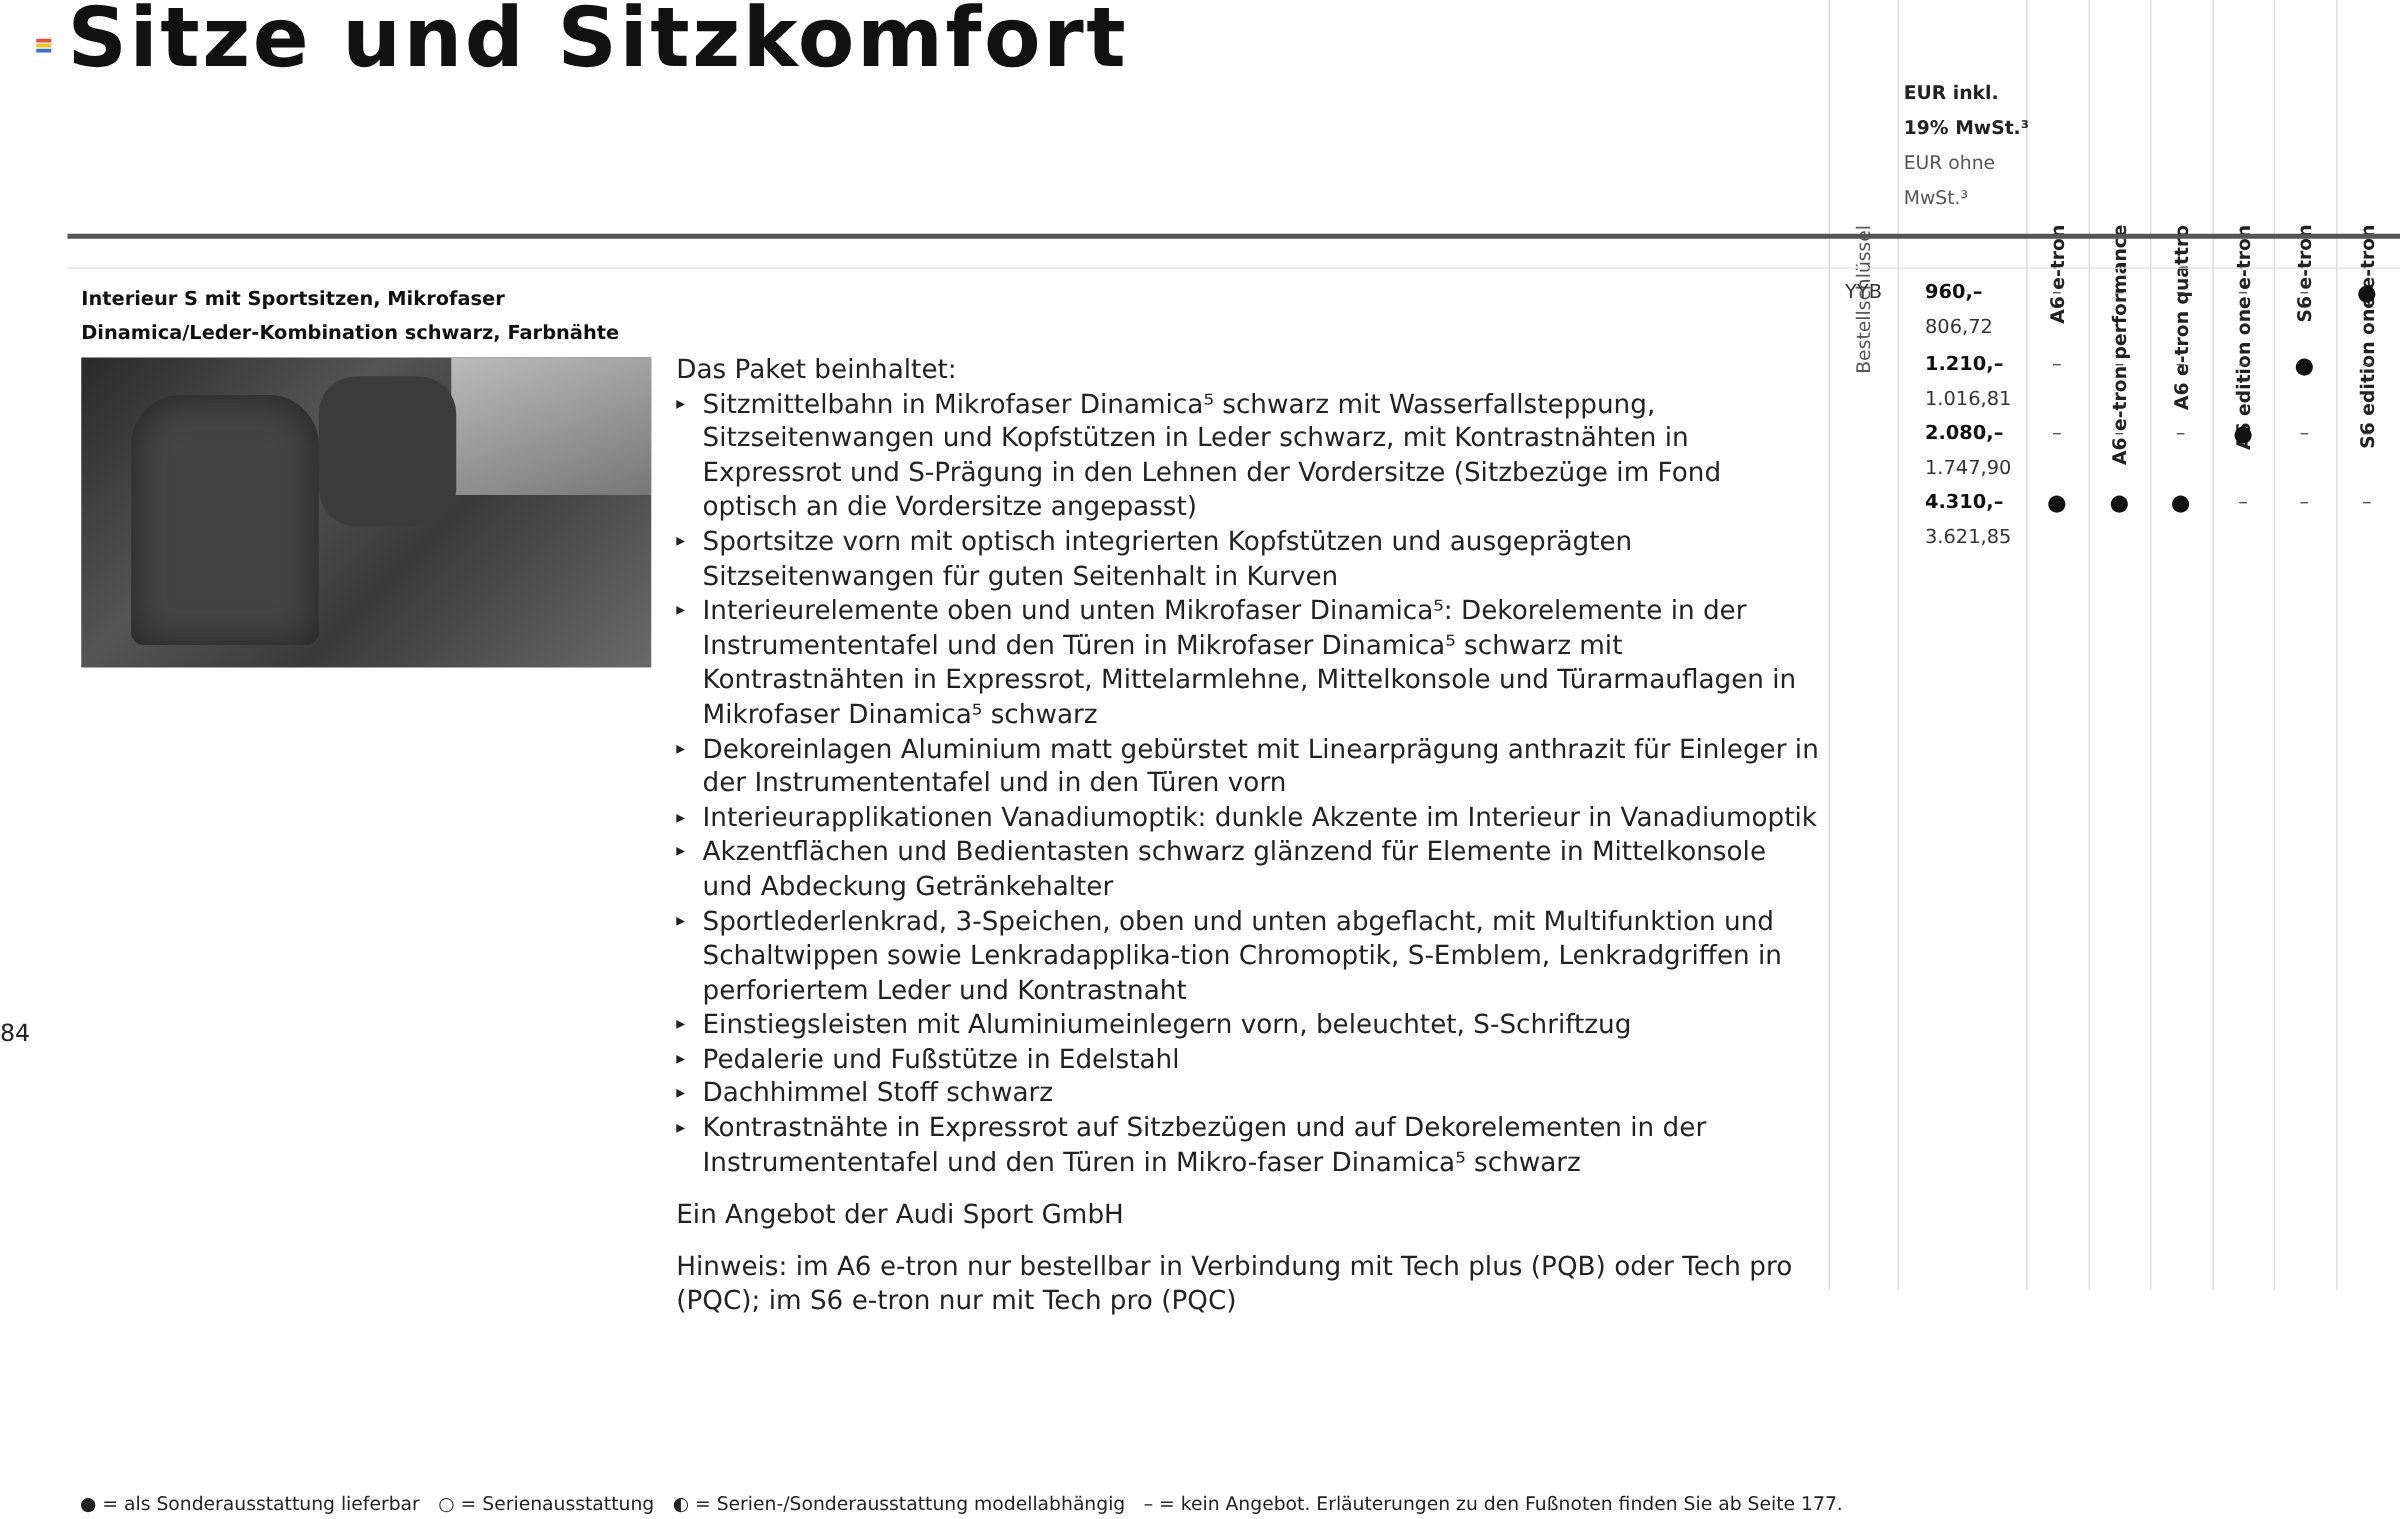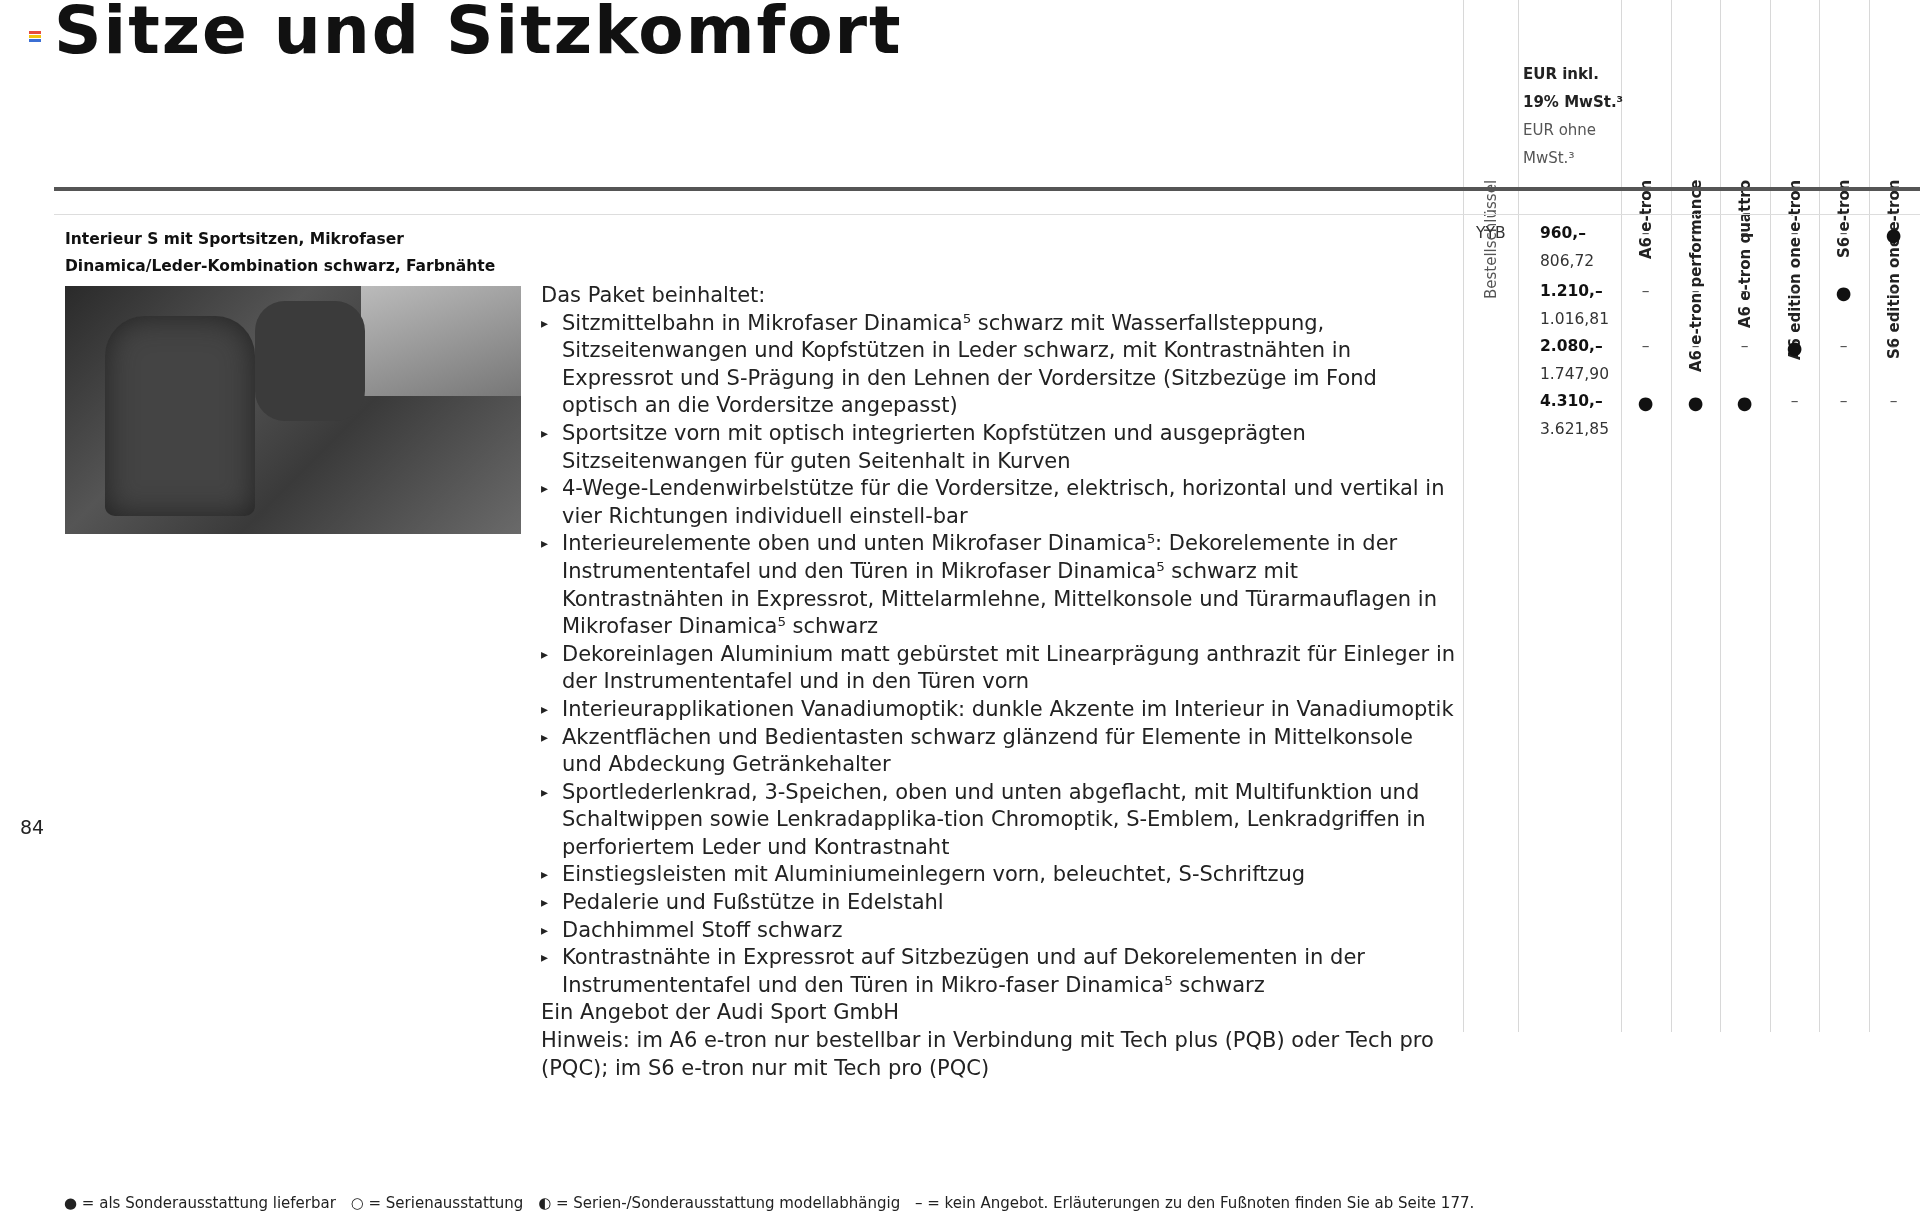--- a/index.html
+++ b/index.html
@@ -21,28 +21,28 @@
   .photo { left:65px; top:286px; width:456px; height:248px; background:linear-gradient(135deg,#2a2a2a 0%,#555 35%,#3a3a3a 60%,#6a6a6a 100%); overflow:hidden; }
   .photo .seat1 { position:absolute; left:40px; top:30px; width:150px; height:200px; background:#444; border-radius:40px 40px 10px 10px; box-shadow:inset 0 0 30px #222; }
   .photo .seat2 { position:absolute; left:190px; top:15px; width:110px; height:120px; background:#3b3b3b; border-radius:30px; }
   .photo .window { position:absolute; right:0; top:0; width:160px; height:110px; background:linear-gradient(160deg,#bbb,#777); }
   .content { left:541px; top:282px; width:915px; font-size:21px; line-height:27.6px; color:#222; }
   .content .intro { margin:0; }
   .content ul { list-style:none; padding:0; margin:0; }
   .content li { position:relative; padding-left:21px; }
   .content li::before { content:"▸"; position:absolute; left:0; top:0; font-size:14px; color:#222; }
   .content p { margin:0; }
-  .content .gap { }
+  .content .gap { margin-top:14px; }
   .row { position:absolute; left:1464px; width:456px; height:28px; font-size:15.5px; }
   .row .code { position:absolute; left:12px; width:40px; color:#333; }
   .row .p1 { position:absolute; left:76px; font-weight:bold; color:#111; }
   .row .p2 { position:absolute; left:76px; top:28px; color:#333; }
   .mark { position:absolute; width:49px; text-align:center; color:#555; }
   .mark.dot { color:#111; font-size:18px; }
-  .page-num { left:0; top:816px; font-size:19px; color:#222;padding-left:20px; }
+  .page-num { left:0; top:816px; font-size:19px; color:#222; }
   .legend { left:64px; top:1194px; font-size:15px; color:#222; white-space:nowrap; }
   .legend span { margin-right:10px; }
 </style>
 </head>
 <body>
 
 <div class="abs title-mark">
   <span style="background:#e74c3c"></span>
     <span style="background:#f1c40f"></span>
     <span style="background:#3b6fd4"></span>
@@ -81,21 +81,20 @@
   <div class="window"></div>
   <div class="seat2"></div>
   <div class="seat1"></div>
 </div>
 
 <div class="abs content">
   <p class="intro">Das Paket beinhaltet:</p>
   <ul>
     <li>Sitzmittelbahn in Mikrofaser Dinamica⁵ schwarz mit Wasserfallsteppung, Sitzseitenwangen und Kopfstützen in Leder schwarz, mit Kontrastnähten in Expressrot und S-Prägung in den Lehnen der Vordersitze (Sitzbezüge im Fond optisch an die Vordersitze angepasst)</li>
     <li>Sportsitze vorn mit optisch integrierten Kopfstützen und ausgeprägten Sitzseitenwangen für guten Seitenhalt in Kurven</li>
-    <li>4-Wege-Lendenwirbelstütze für die Vordersitze, elektrisch, horizontal und vertikal in vier Richtungen individuell einstell-bar</li>
     <li>Interieurelemente oben und unten Mikrofaser Dinamica⁵: Dekorelemente in der Instrumententafel und den Türen in Mikrofaser Dinamica⁵ schwarz mit Kontrastnähten in Expressrot, Mittelarmlehne, Mittelkonsole und Türarmauflagen in Mikrofaser Dinamica⁵ schwarz</li>
     <li>Dekoreinlagen Aluminium matt gebürstet mit Linearprägung anthrazit für Einleger in der Instrumententafel und in den Türen vorn</li>
     <li>Interieurapplikationen Vanadiumoptik: dunkle Akzente im Interieur in Vanadiumoptik</li>
     <li>Akzentflächen und Bedientasten schwarz glänzend für Elemente in Mittelkonsole und Abdeckung Getränkehalter</li>
     <li>Sportlederlenkrad, 3-Speichen, oben und unten abgeflacht, mit Multifunktion und Schaltwippen sowie Lenkradapplika-tion Chromoptik, S-Emblem, Lenkradgriffen in perforiertem Leder und Kontrastnaht</li>
     <li>Einstiegsleisten mit Aluminiumeinlegern vorn, beleuchtet, S-Schriftzug</li>
     <li>Pedalerie und Fußstütze in Edelstahl</li>
     <li>Dachhimmel Stoff schwarz</li>
     <li>Kontrastnähte in Expressrot auf Sitzbezügen und auf Dekorelementen in der Instrumententafel und den Türen in Mikro-faser Dinamica⁵ schwarz</li>
   </ul>

